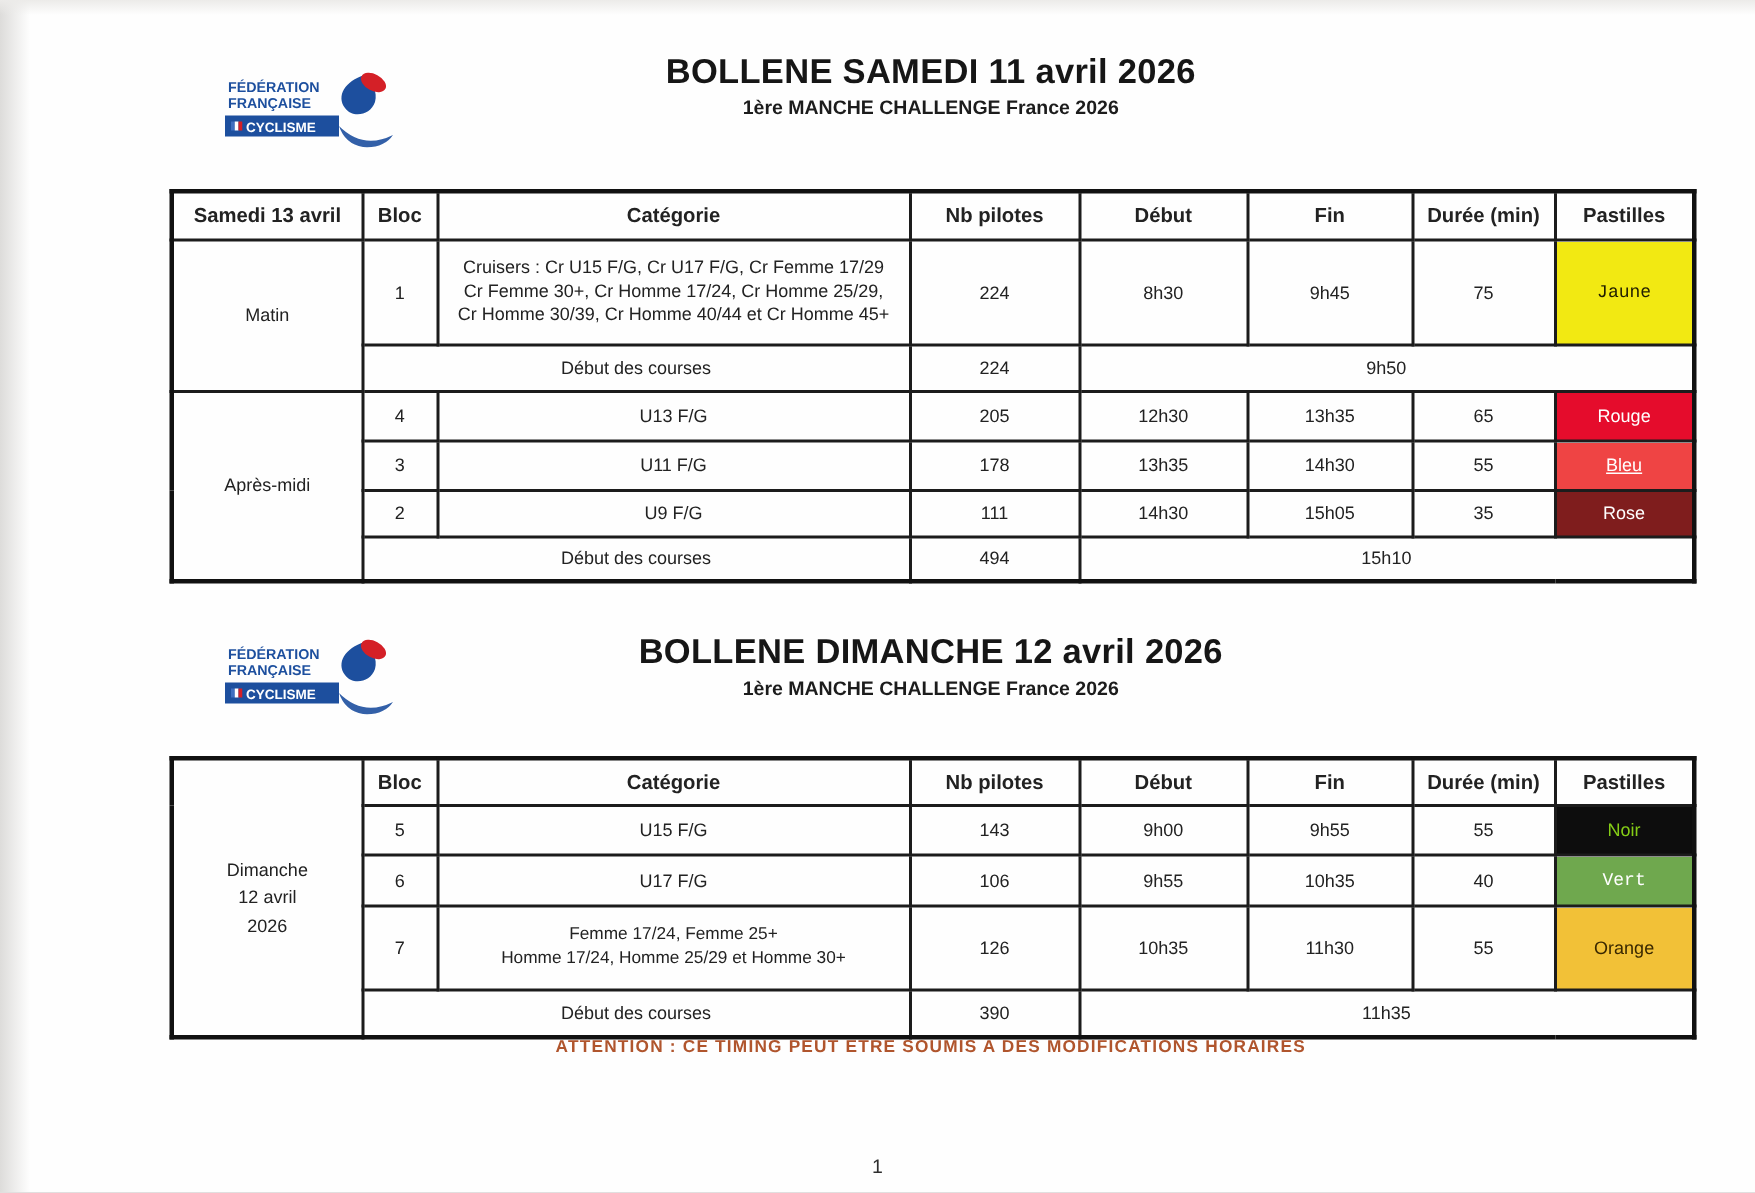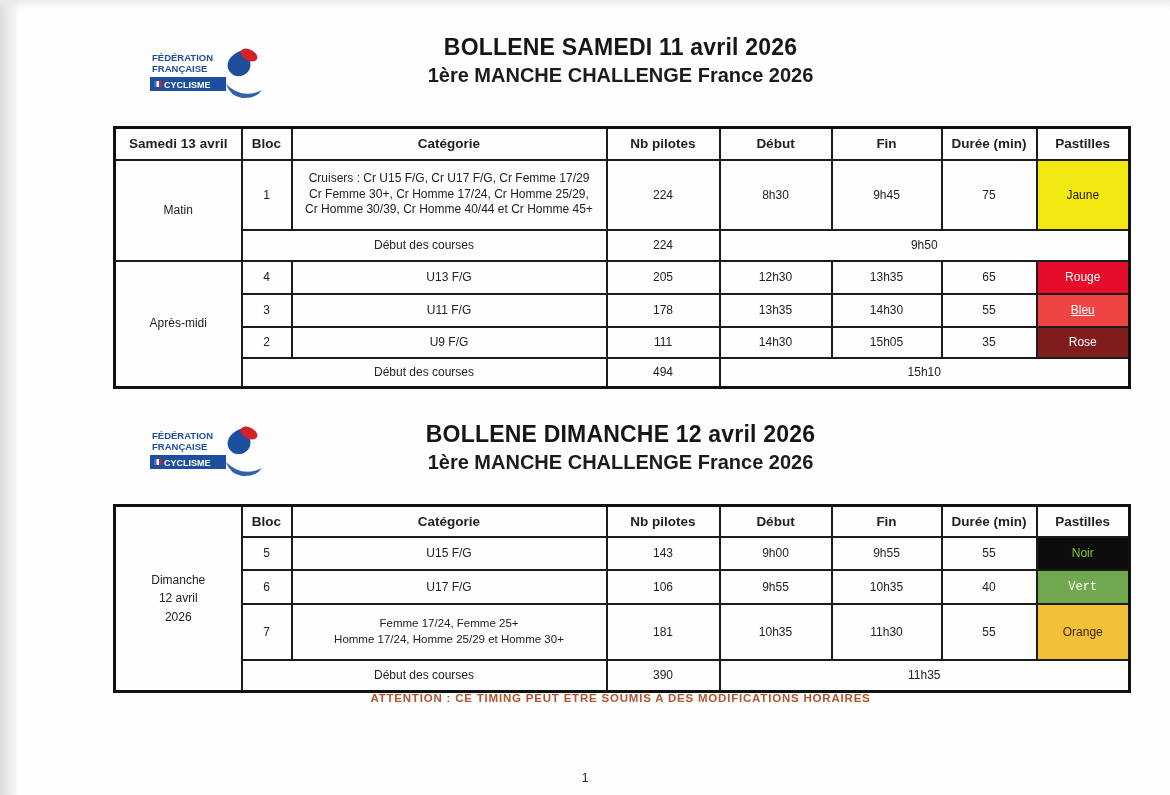--- a/index.html
+++ b/index.html
@@ -16,21 +16,21 @@
     background:linear-gradient(to bottom,#ecebe9,rgba(255,255,255,0));}
 
   .logo{position:absolute;width:125px;height:58px;}
   .logo1{left:148px;top:46px;}
   .logo2{left:148px;top:424px;}
 
   .titleblock{position:absolute;left:113px;width:1015px;text-align:center;}
   .tb1{top:34px;}
   .tb2{top:421px;}
   .maintitle{font-size:23px;font-weight:bold;color:#161616;letter-spacing:.2px;}
-  .subtitle{font-size:20px;font-weight:bold;color:#1c1c1c;margin-top:3px;}
+  .subtitle{font-size:13px;font-weight:bold;color:#1c1c1c;margin-top:3px;}
 
   table.sched{
     position:absolute;left:113px;border-collapse:collapse;table-layout:fixed;
     width:1015px;
   }
   .t1{top:126px;}
   .t2{top:504px;}
   table.sched td,table.sched th{
     border:2px solid #1c1c1c;padding:1px 3px;text-align:center;vertical-align:middle;
     font-size:12px;font-weight:normal;overflow:hidden;
@@ -102,21 +102,21 @@
     <tr style="height:70px">
       <td rowspan="2" class="daycell">Matin</td>
       <td>1</td>
       <td class="cat pre">Cruisers : Cr U15 F/G, Cr U17 F/G, Cr Femme 17/29
 Cr Femme 30+, Cr Homme 17/24, Cr Homme 25/29,
 Cr Homme 30/39, Cr Homme 40/44 et Cr Homme 45+</td>
       <td>224</td>
       <td>8h30</td>
       <td>9h45</td>
       <td>75</td>
-      <td class="pastille" style="background-color: rgb(242, 233, 18); color: rgb(32, 29, 0);">Jaune</td>
+      <td class="pastille" style="background-color: rgb(242, 233, 18); color: rgb(32, 29, 0); font-family: Liberation Mono, monospace;">Jaune</td>
     </tr>
     <tr class="thickb" style="height:31px">
       <td colspan="2">Début des courses</td>
       <td class="bold">224</td>
       <td colspan="4">9h50</td>
     </tr>
     <tr style="height:33px">
       <td rowspan="4" class="daycell">Après-midi</td>
       <td>4</td>
       <td>U13 F/G</td>
@@ -209,21 +209,21 @@
       <td>106</td>
       <td>9h55</td>
       <td>10h35</td>
       <td>40</td>
       <td class="pastille" style="background-color: rgb(111, 168, 78); color: rgb(255, 255, 255); font-family: Liberation Mono, monospace;">Vert</td>
     </tr>
     <tr style="height:56px">
       <td>7</td>
       <td class="cat pre" style="font-size:11.5px">Femme 17/24, Femme 25+
 Homme 17/24, Homme 25/29 et Homme 30+</td>
-      <td>181</td>
+      <td>126</td>
       <td>10h35</td>
       <td>11h30</td>
       <td>55</td>
       <td class="pastille" style="background-color: rgb(242, 193, 55); color: rgb(58, 40, 0);">Orange</td>
     </tr>
     <tr class="thickt" style="height:32px">
       <td colspan="2">Début des courses</td>
       <td class="bold">390</td>
       <td colspan="4">11h35</td>
     </tr>

